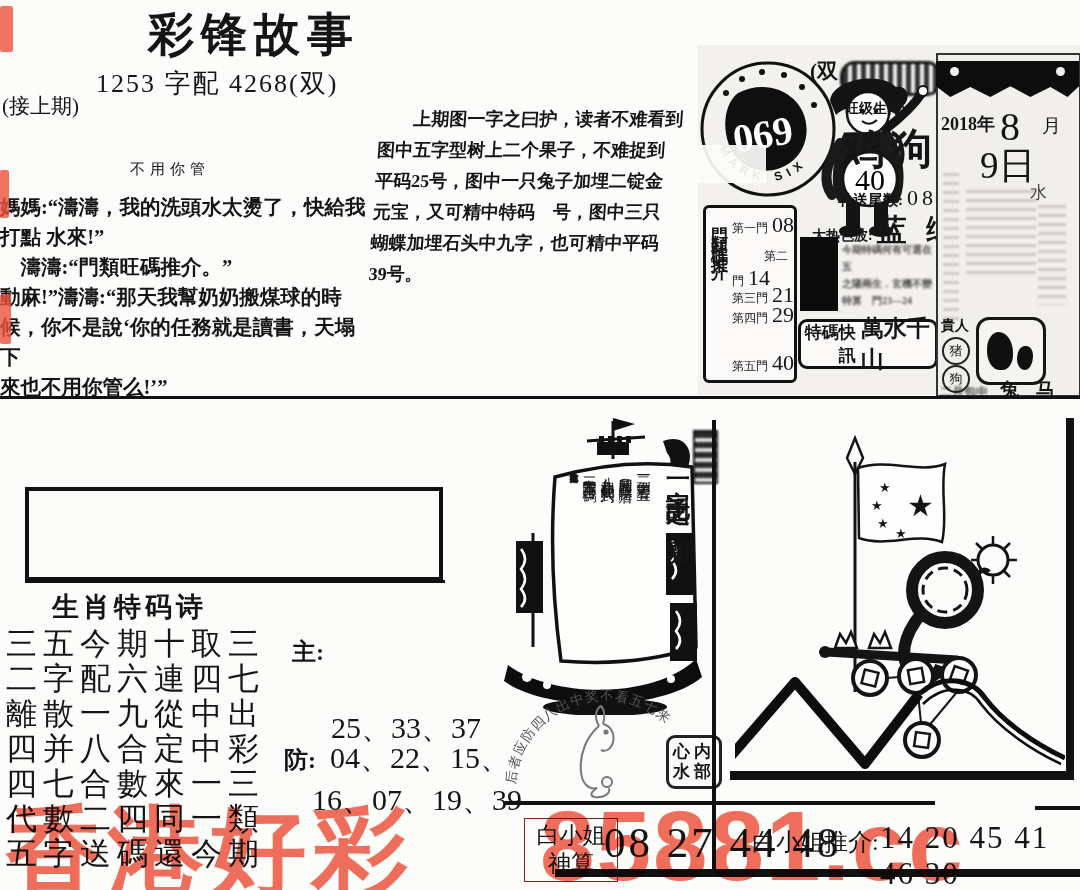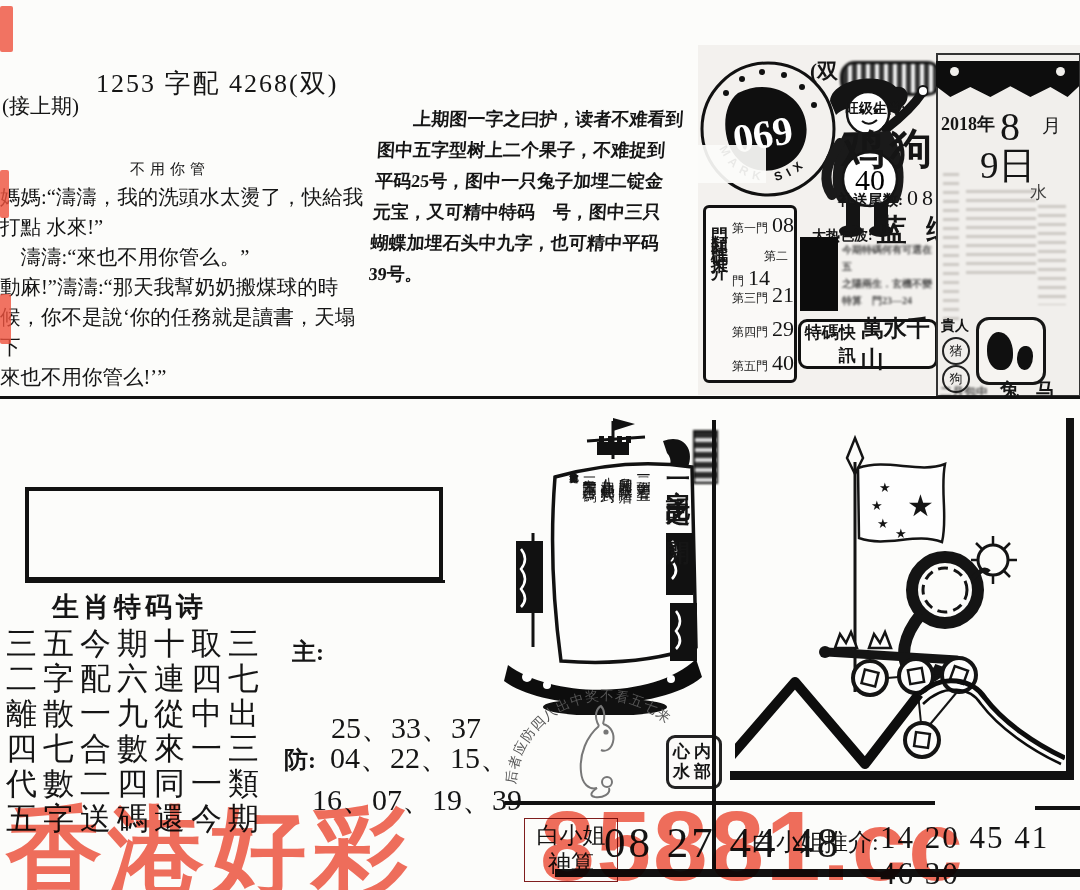--- a/index.html
+++ b/index.html
@@ -15,28 +15,29 @@
   .wm{font-family:"Liberation Sans",sans-serif;font-weight:900;color:rgba(238,80,60,.83);
       mix-blend-mode:multiply;white-space:nowrap;}
   .circ{border:2px solid #222;border-radius:50%;display:flex;align-items:center;justify-content:center;}
   .box-border{border:3px solid #111;}
 </style>
 </head>
 <body>
 
 <div id="stage">
 
+  <div class="abs" style="left:148px;top:4px;font-size:46px;font-weight:bold;letter-spacing:7px;">彩锋故事</div>
   <div class="abs" style="left:96px;top:66px;font-size:26px;letter-spacing:2px;">1253 字配 4268(双)</div>
   <div class="abs" style="left:2px;top:92px;font-size:21px;">(接上期)</div>
 
   <div class="abs" style="left:130px;top:160px;font-size:15px;letter-spacing:5px;">不用你管</div>
-  <div class="abs" style="left:0px;top:182px;width:372px;font-size:20.5px;line-height:30px;">
+  <div class="abs" style="left:0px;top:192px;width:372px;font-size:20.5px;line-height:30px;font-weight:bold;">
     <div>媽媽:“濤濤，我的洗頭水太燙了，快給我</div>
     <div>打點 水來!”</div>
-    <div>　濤濤:“來也不用你管么。”</div>
+    <div>　濤濤:“門類旺碼推介。”</div>
     <div>動麻!”濤濤:“那天我幫奶奶搬煤球的時</div>
     <div>候，你不是說‘你的任務就是讀書，天塌下</div>
     <div>來也不用你管么!’”</div>
   </div>
 
   <div class="abs brush" style="left:374px;top:104px;width:328px;font-size:18px;line-height:31px;">
     <div style="text-indent:34px;">上期图一字之曰护，读者不难看到</div>
     <div>图中五字型树上二个果子，不难捉到</div>
     <div>平码25号，图中一只兔子加埋二锭金</div>
     <div>元宝，又可精中特码　号，图中三只</div>
@@ -107,21 +108,21 @@
         <span style="font-size:22px;">08</span>
       </div>
       <div class="abs" style="left:26px;top:38px;">
         <span style="font-size:12px;margin-left:32px;">第二門</span>
         <span style="font-size:22px;">14</span>
       </div>
       <div class="abs" style="left:26px;top:74px;">
         <span style="font-size:12px;margin-top:31px;">第三門</span>
         <span style="font-size:22px;">21</span>
       </div>
-      <div class="abs" style="left:26px;top:108px;text-align:right;">
+      <div class="abs" style="left:26px;top:94px;text-align:right;">
         <span style="font-size:12px;">第四門</span>
         <span style="font-size:22px;">29</span>
       </div>
       <div class="abs" style="left:26px;top:142px;">
         <span style="font-size:12px;">第五門</span>
         <span style="font-size:22px;">40</span>
       </div>
     </div>
 
     <div class="abs" style="left:102px;top:192px;width:38px;height:74px;background:#0c0c0c;"></div>
@@ -169,20 +170,21 @@
   <div class="abs line" style="left:0;top:396px;width:1080px;height:3px;"></div>
 
   <div class="abs" style="left:25px;top:487px;width:410px;height:86px;border:4px solid #111;background:#fcfcfa;"></div>
   <div class="abs line" style="left:25px;top:580px;width:420px;height:3px;"></div>
 
   <div class="abs" style="left:52px;top:589px;font-size:27px;font-weight:bold;letter-spacing:4px;">生肖特码诗</div>
   <div class="abs" style="left:6px;top:626px;font-size:31px;line-height:35px;letter-spacing:6px;">
     <div>三五今期十取三</div>
     <div>二字配六連四七</div>
     <div>離散一九從中出</div>
+    <div>四并八合定中彩</div>
     <div>四七合數來一三</div>
     <div>代數二四同一類</div>
     <div>五字送碼還今期</div>
   </div>
   <div class="abs" style="left:292px;top:636px;font-size:24px;font-weight:bold;">主:</div>
   <div class="abs" style="left:331px;top:672px;font-size:30px;margin-top:36px;">25、33、37</div>
   <div class="abs" style="left:284px;top:744px;font-size:24px;font-weight:bold;">防:</div>
   <div class="abs" style="left:330px;top:738px;font-size:30px;">04、22、15、</div>
   <div class="abs" style="left:312px;top:780px;font-size:30px;">16、07、19、39</div>
 

